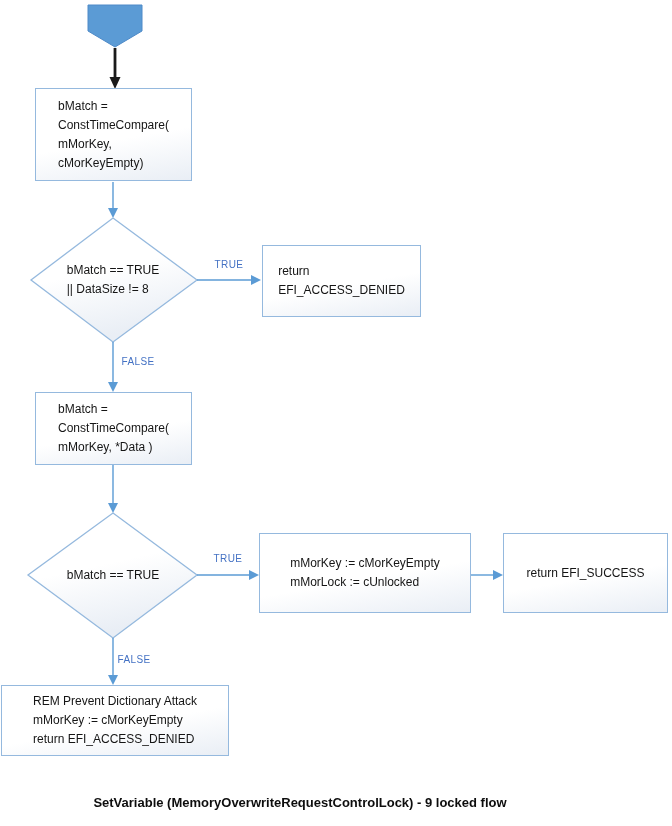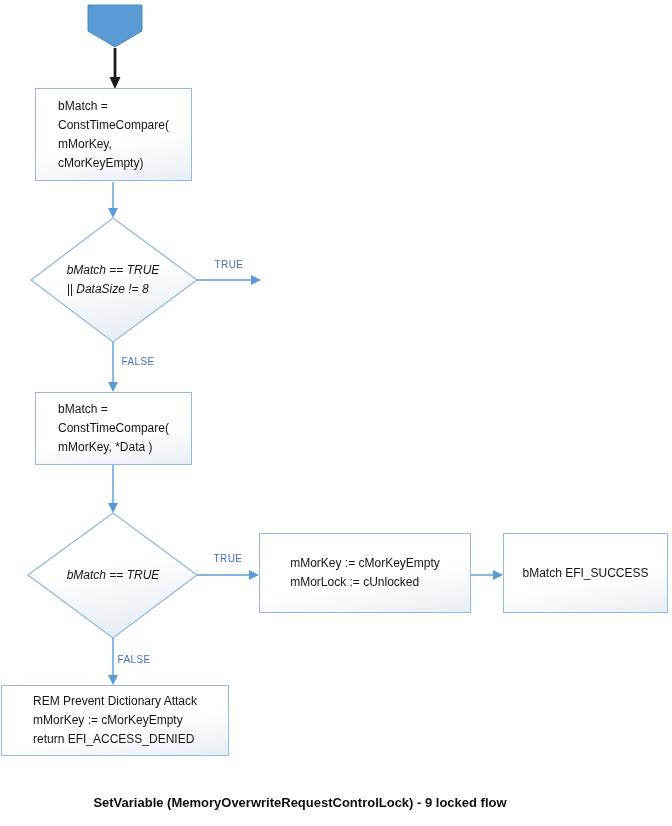--- a/index.html
+++ b/index.html
@@ -30,21 +30,20 @@
     color: #151515;
   }
   .rect-node {
     border: 1.5px solid #95b9de;
     background: linear-gradient(170deg, #ffffff 55%, #e9eef5 100%);
     box-sizing: border-box;
   }
   .diamond-text {
     background: transparent;
     pointer-events: none;
-    font-style: italic;
   }
   .start-label {
     position: absolute;
     z-index: 2;
     color: #ffffff;
     font-size: 9.5px;
     display: flex;
     align-items: center;
     justify-content: center;
     text-align: center;
@@ -119,35 +118,37 @@
   <div class="node rect-node" style="left:35px; top:88px; width:157px; height:93px;">bMatch =
 ConstTimeCompare(
 mMorKey,
 cMorKeyEmpty)</div>
 
   <div class="node diamond-text" style="left:43px; top:252px; width:140px; height:56px;">bMatch == TRUE
 || DataSize != 8</div>
 
   <div class="edge-label" style="left:211px; top:259px; width:36px;">TRUE</div>
 
+  <div class="node rect-node" style="left:262px; top:245px; width:159px; height:72px;">return
+EFI_ACCESS_DENIED</div>
 
   <div class="edge-label" style="left:118px; top:356px; width:40px;">FALSE</div>
 
   <div class="node rect-node" style="left:35px; top:392px; width:157px; height:73px;">bMatch =
 ConstTimeCompare(
 mMorKey, *Data )</div>
 
   <div class="node diamond-text" style="left:43px; top:563px; width:140px; height:24px;">bMatch == TRUE</div>
 
   <div class="edge-label" style="left:210px; top:553px; width:36px;">TRUE</div>
 
   <div class="node rect-node" style="left:259px; top:533px; width:212px; height:80px;">mMorKey := cMorKeyEmpty
 mMorLock := cUnlocked</div>
 
-  <div class="node rect-node" style="left:503px; top:533px; width:165px; height:80px;">bMatch EFI_SUCCESS</div>
+  <div class="node rect-node" style="left:503px; top:533px; width:165px; height:80px;">return EFI_SUCCESS</div>
 
   <div class="edge-label" style="left:114px; top:654px; width:40px;">FALSE</div>
 
   <div class="node rect-node" style="left:1px; top:685px; width:228px; height:71px;">REM Prevent Dictionary Attack
 mMorKey := cMorKeyEmpty
 return EFI_ACCESS_DENIED</div>
 
   <div class="caption">SetVariable (MemoryOverwriteRequestControlLock) - 9 locked flow</div>
 
 </div>

